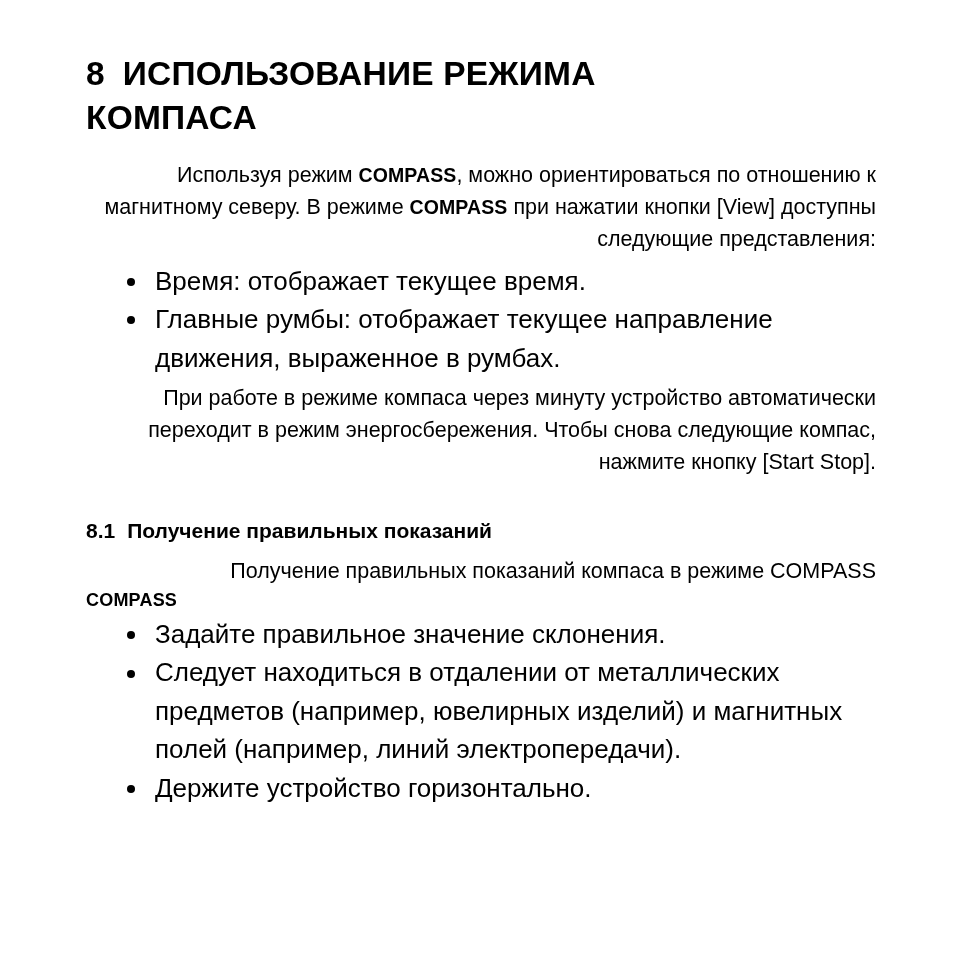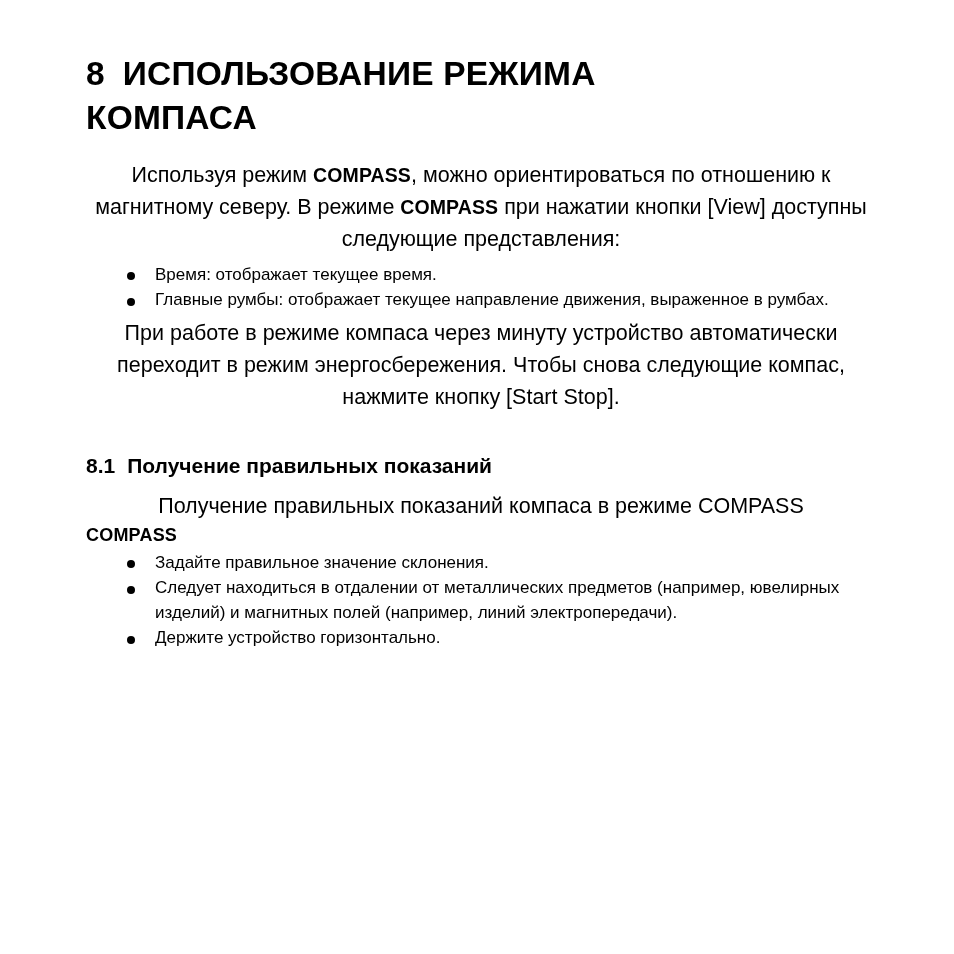--- a/index.html
+++ b/index.html
@@ -60,40 +60,40 @@
     display: inline-block;
     width: 12px;
   }
 
   
   p.para {
     font-size: 21.5px;
     line-height: 1.48;
     margin: 0;
     padding: 0;
-    text-align: center;
+    text-align: right;
   }
   .strong {
     font-weight: bold;
     font-size: 19.5px;
     letter-spacing: 0.1px;
   }
   .em {
     font-style: italic;
   }
 
   
   ul.bullets {
     list-style: none;
     margin: 0;
     padding: 0;
   }
   ul.bullets li {
     position: relative;
-    font-size: 17px;
+    font-size: 26px;
     line-height: 1.48;
     padding-left: 69px;
     margin: 0;
   }
   ul.bullets li .dot {
     position: absolute;
     left: 41px;
     top: 0.62em;
     width: 8px;
     height: 8px;

